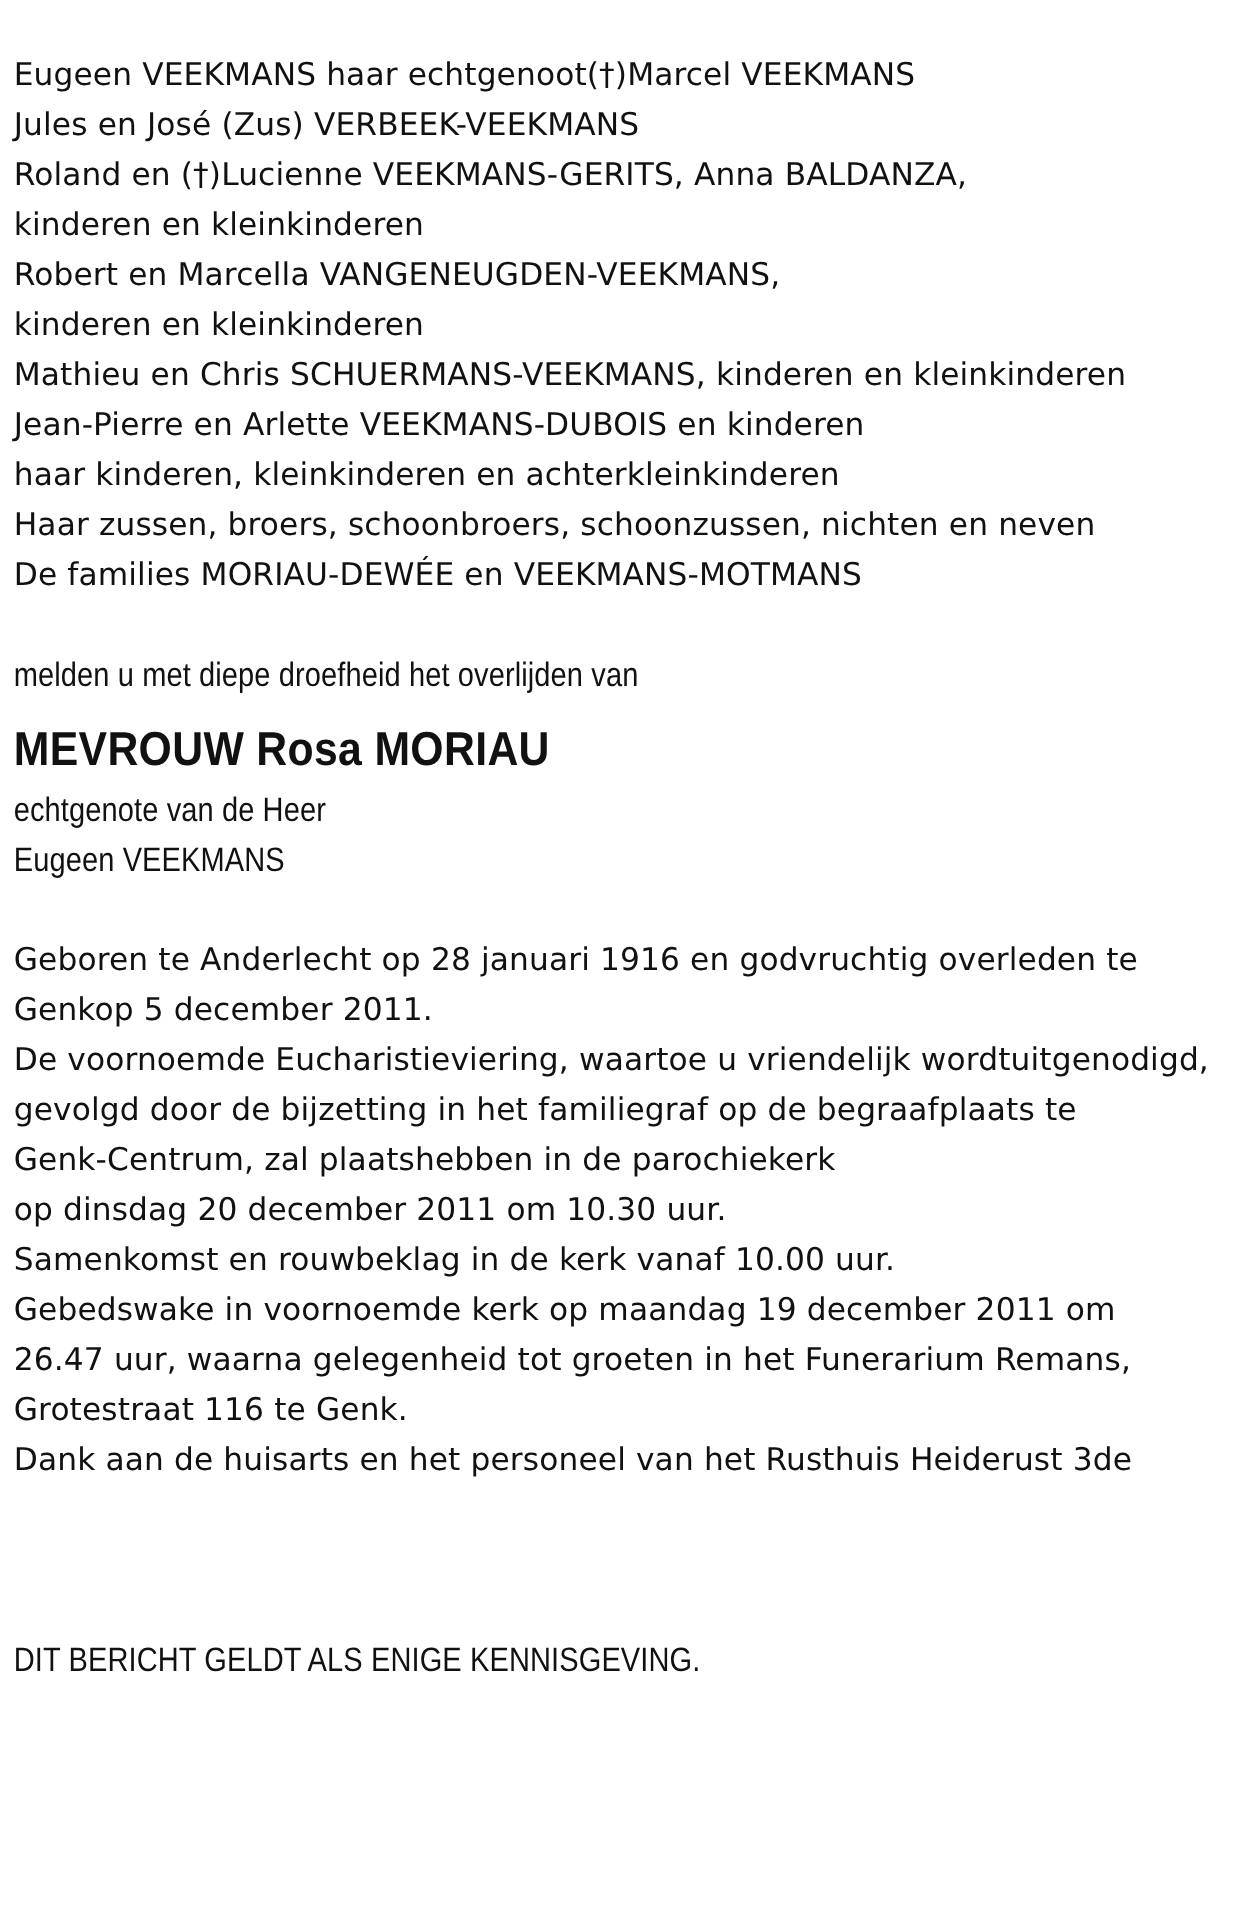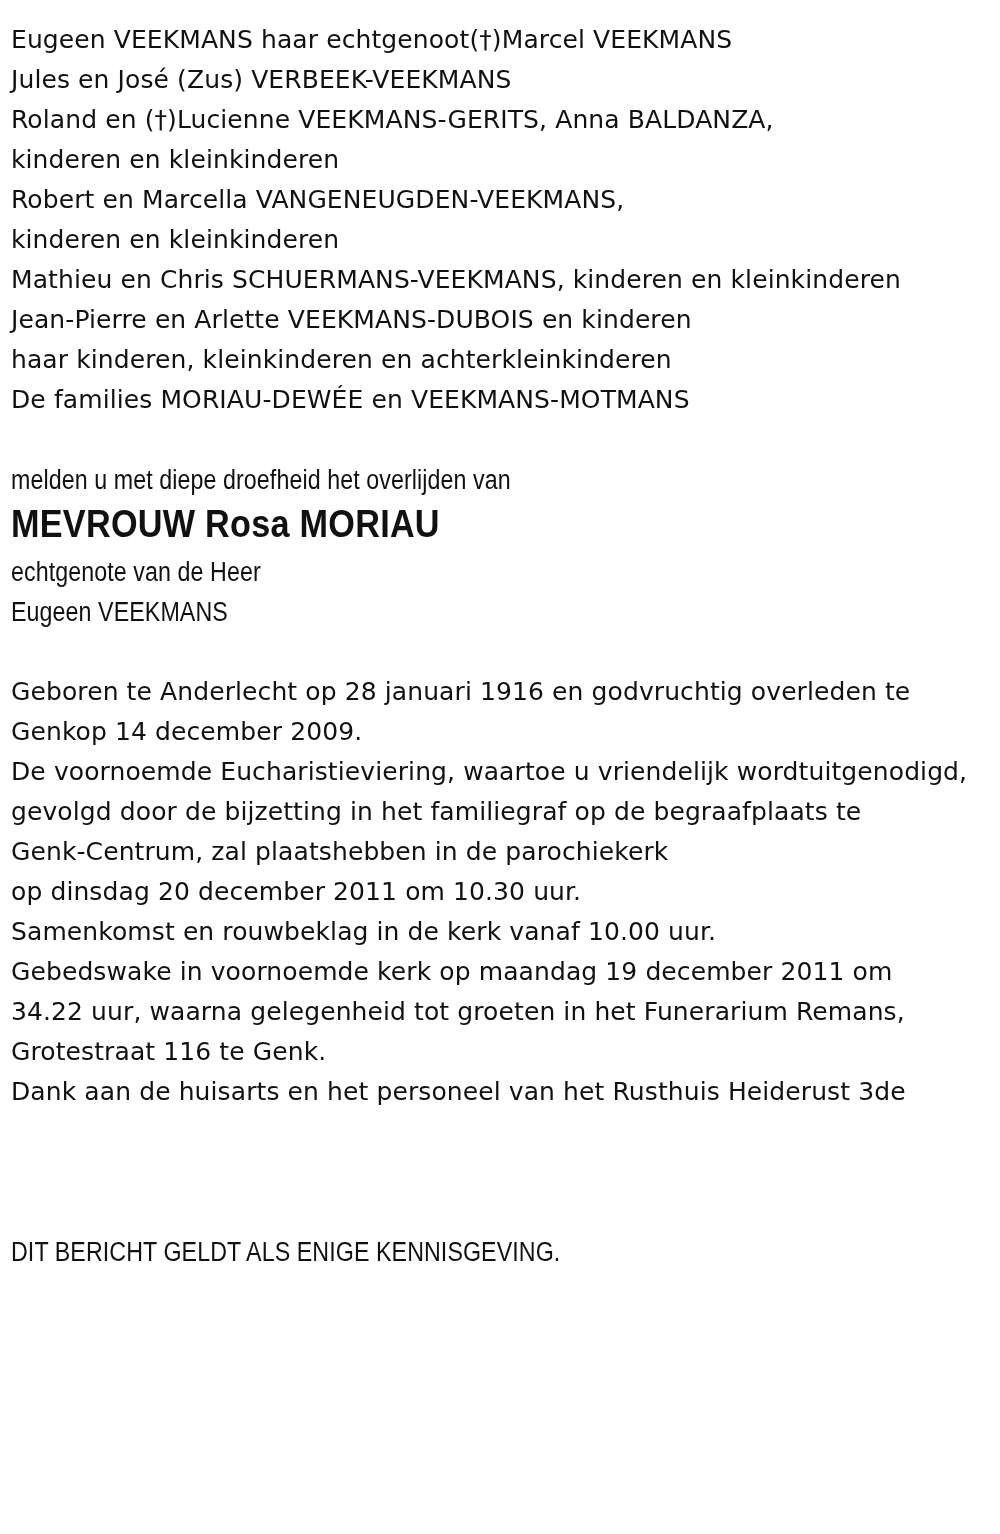--- a/index.html
+++ b/index.html
@@ -11,21 +11,21 @@
       width: 1000px;
       height: 1534px;
       overflow: hidden;
       position: relative;
       color: #111111;
       font-family: "DejaVu Sans", sans-serif;
     }
     .doc {
       position: absolute;
       left: 11px;
-      top: 20px;
+      top: 40px;
       width: 985px;
     }
     .line {
       display: block;
       height: 40px;
       line-height: 40px;
       font-size: 25px;
       white-space: nowrap;
       letter-spacing: 0.1px;
     }
@@ -37,20 +37,21 @@
       display: inline-block;
       transform-origin: left center;
       transform: scaleX(0.86);
       font-family: "Liberation Sans", sans-serif;
       font-size: 27px;
     }
     .name-line {
       display: block;
       height: 48px;
       line-height: 48px;
+      margin-top: 16px;
       margin-bottom: 4px;
       white-space: nowrap;
     }
     .name {
       display: inline-block;
       font-family: "Liberation Sans", sans-serif;
       font-weight: bold;
       font-size: 38px;
       transform-origin: left center;
       transform: scaleX(0.9);
@@ -65,20 +66,21 @@
   <div>
     <span class="line">Eugeen VEEKMANS haar echtgenoot(†)Marcel VEEKMANS</span>
     <span class="line">Jules en José (Zus) VERBEEK-VEEKMANS</span>
     <span class="line">Roland en (†)Lucienne VEEKMANS-GERITS, Anna BALDANZA,</span>
     <span class="line">kinderen en kleinkinderen</span>
     <span class="line">Robert en Marcella VANGENEUGDEN-VEEKMANS,</span>
     <span class="line">kinderen en kleinkinderen</span>
     <span class="line">Mathieu en Chris SCHUERMANS-VEEKMANS, kinderen en kleinkinderen</span>
     <span class="line">Jean-Pierre en Arlette VEEKMANS-DUBOIS en kinderen</span>
     <span class="line">haar kinderen, kleinkinderen en achterkleinkinderen</span>
+    <span class="line">Haar zussen, broers, schoonbroers, schoonzussen, nichten en neven</span>
     <span class="line">De families MORIAU-DEWÉE en VEEKMANS-MOTMANS</span>
   </div>
 
   <span class="blank"></span>
 
   <span class="line">
     <span class="condensed">melden u met diepe droefheid het overlijden van</span>
   </span>
 
   <span class="name-line">
@@ -89,28 +91,28 @@
     <span class="condensed">echtgenote van de Heer</span>
   </span>
   <span class="line">
     <span class="condensed">Eugeen VEEKMANS</span>
   </span>
 
   <span class="blank"></span>
 
   <div>
     <span class="line">Geboren te Anderlecht op 28 januari 1916 en godvruchtig overleden te</span>
-    <span class="line">Genkop 14 december 2009.</span>
+    <span class="line">Genkop 5 december 2011.</span>
     <span class="line">De voornoemde Eucharistieviering, waartoe u vriendelijk wordtuitgenodigd,</span>
     <span class="line">gevolgd door de bijzetting in het familiegraf op de begraafplaats te</span>
     <span class="line">Genk-Centrum, zal plaatshebben in de parochiekerk</span>
     <span class="line">op dinsdag 20 december 2011 om 10.30 uur.</span>
     <span class="line">Samenkomst en rouwbeklag in de kerk vanaf 10.00 uur.</span>
     <span class="line">Gebedswake in voornoemde kerk op maandag 19 december 2011 om</span>
-    <span class="line">34.22 uur, waarna gelegenheid tot groeten in het Funerarium Remans,</span>
+    <span class="line">26.47 uur, waarna gelegenheid tot groeten in het Funerarium Remans,</span>
     <span class="line">Grotestraat 116 te Genk.</span>
     <span class="line">Dank aan de huisarts en het personeel van het Rusthuis Heiderust 3de</span>
   </div>
 
   <span class="blank"></span>
 
 
   <span class="blank"></span>
 
 

